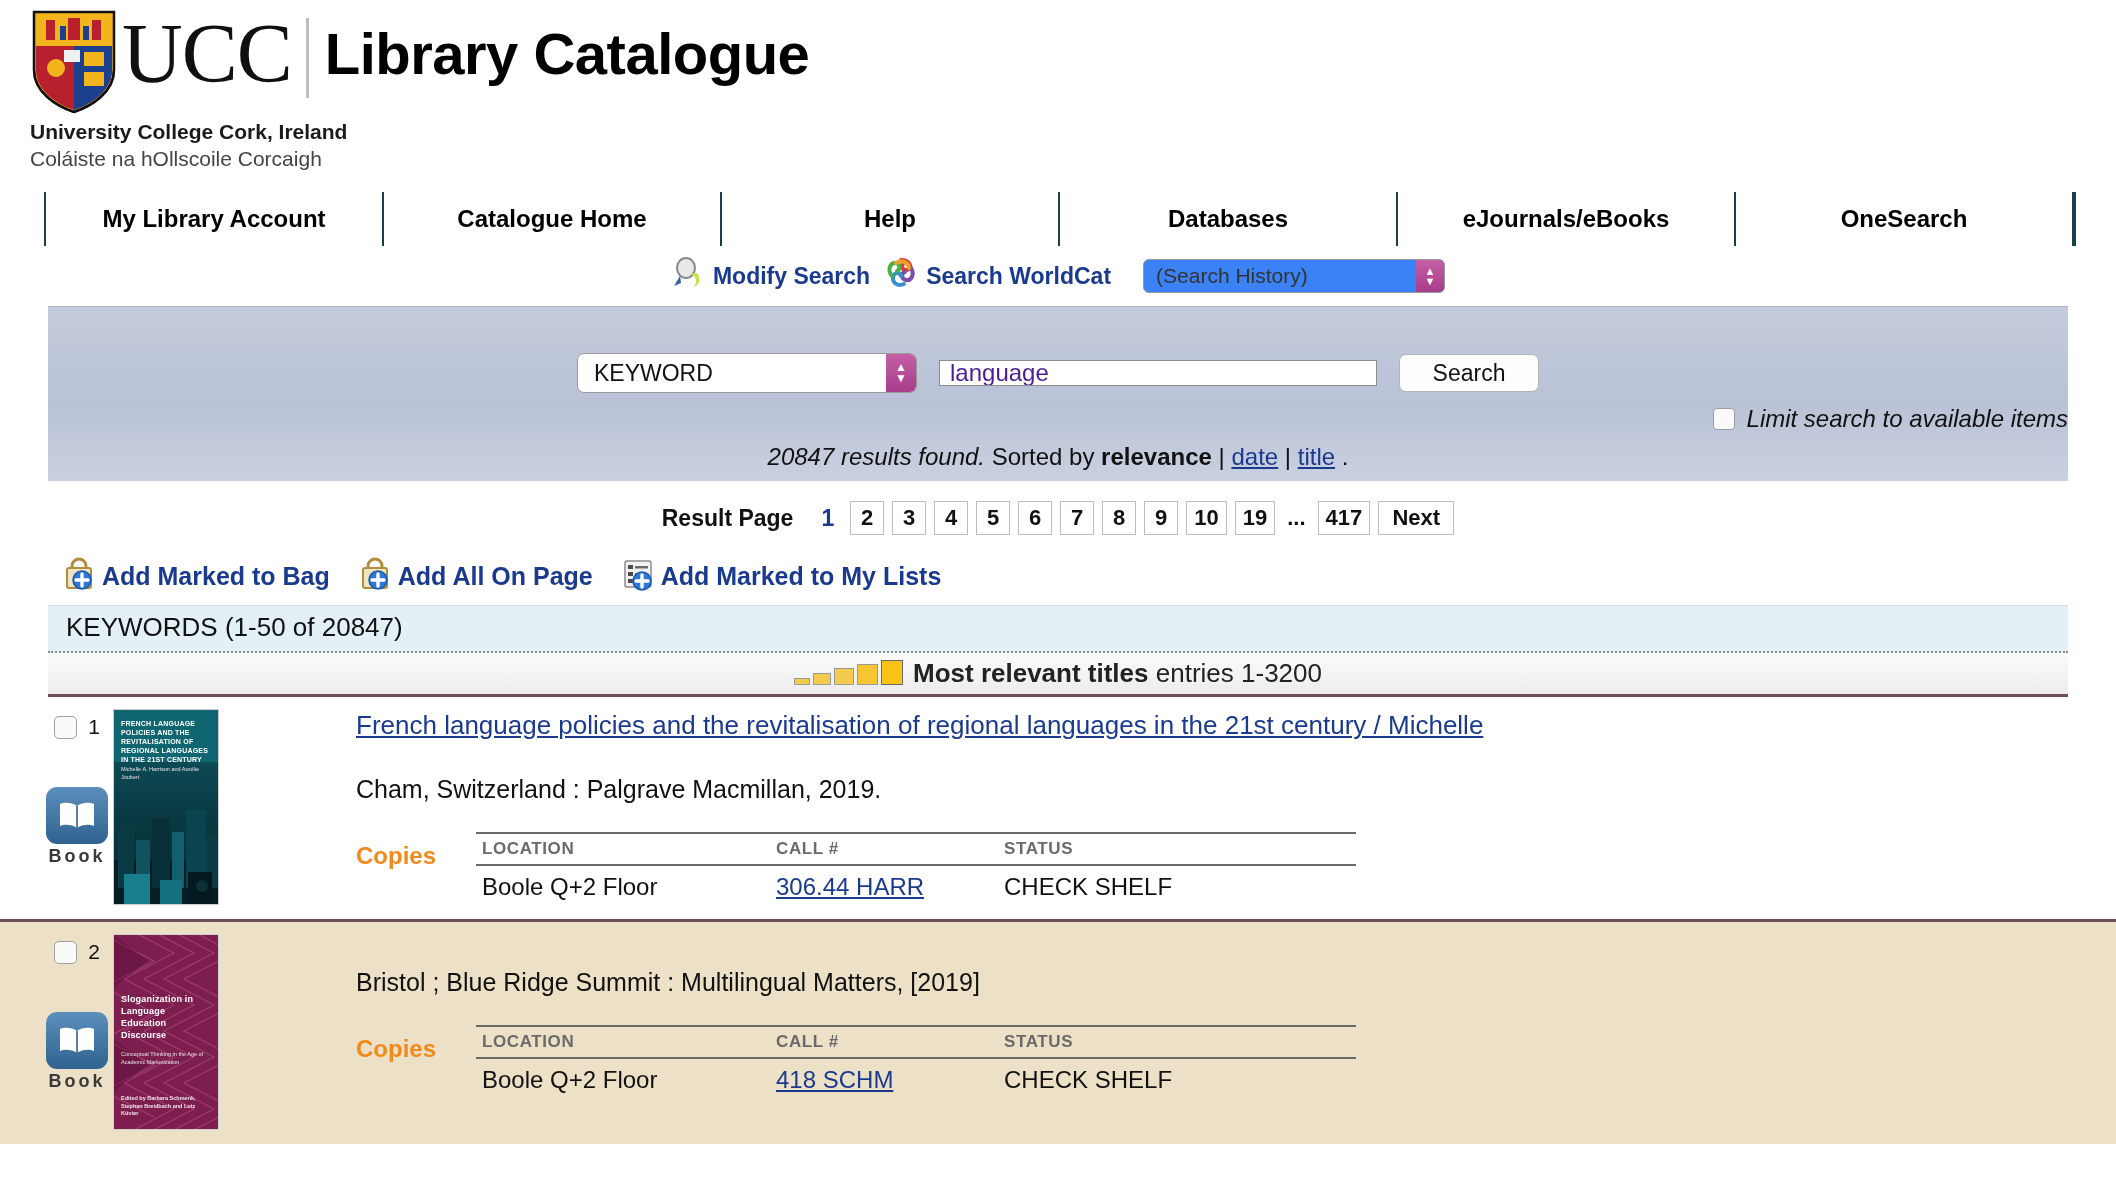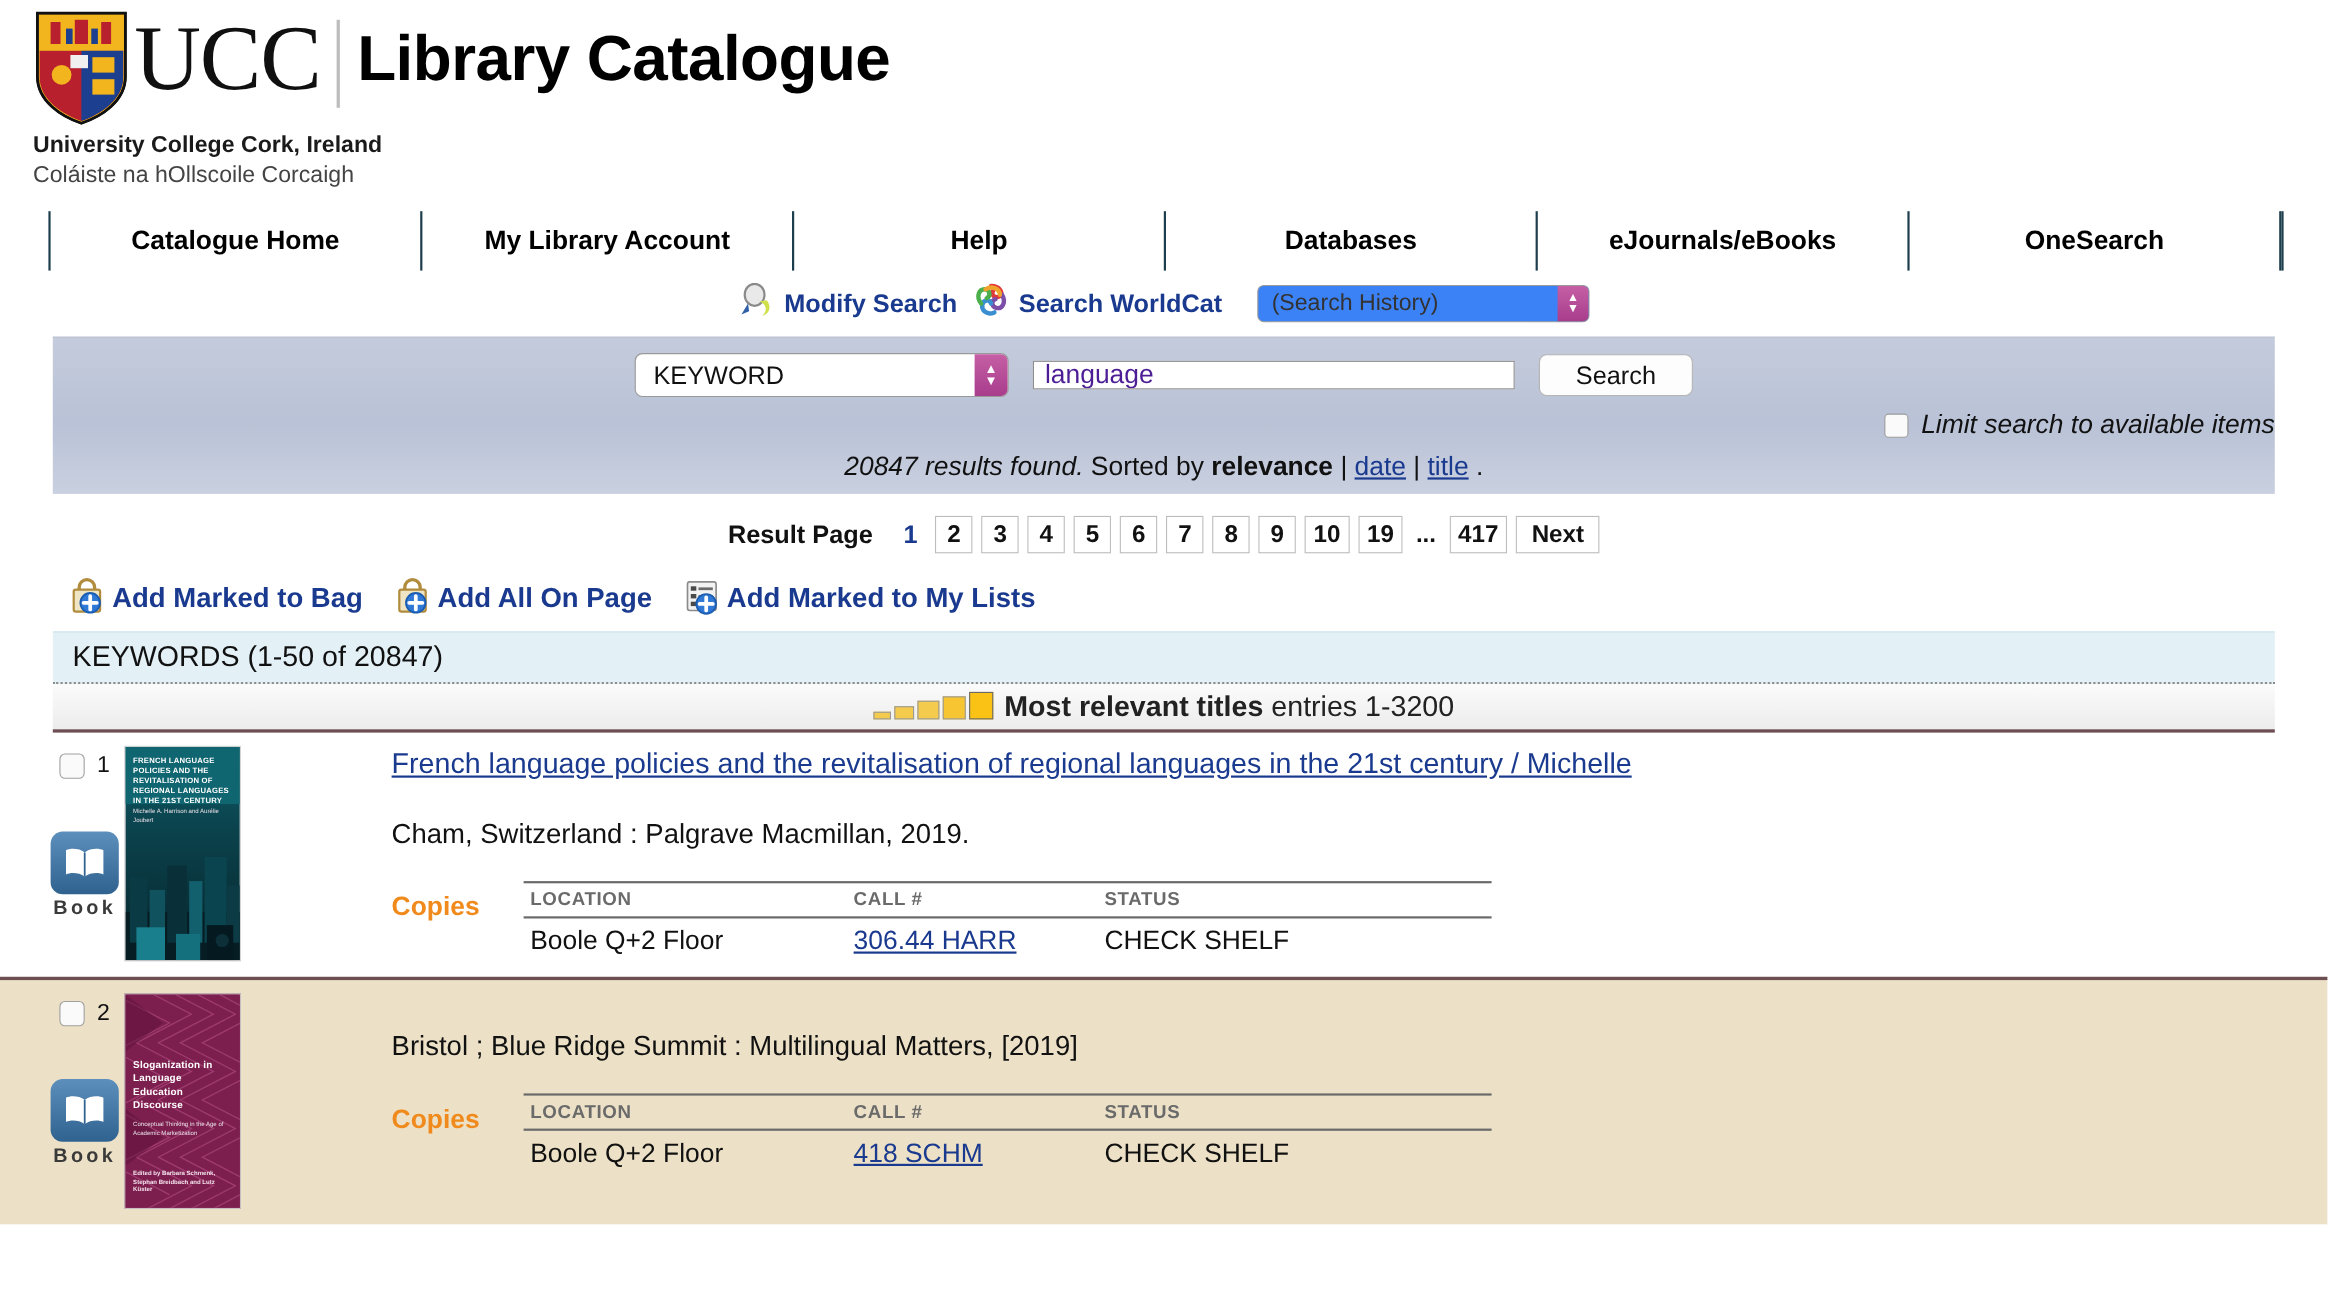--- a/index.html
+++ b/index.html
@@ -67,21 +67,21 @@
     color: #fff; font-size: 11px; line-height: 10px;
   }
 
   
   .searchpanel {
     margin: 6px 48px 0 48px;
     background: linear-gradient(#c4cbdc, #b9c2d6 55%, #c9d0e0);
     border-top: 1px solid #aab2c6;
     padding: 14px 0 10px 0;
   }
-  .searchrow { display: flex; align-items: center; justify-content: center; gap: 22px; }
+  .searchrow { display: flex; align-items: center; justify-content: center; gap: 22px; margin-top: 32px; }
   .kw-select {
     position: relative; width: 340px; height: 40px;
     background: #fff; border: 1px solid #9a9a9a; border-radius: 7px;
     display: flex; align-items: center; padding-left: 16px;
     font-size: 23px; color: #111; cursor: pointer;
   }
   .kw-arrows {
     position: absolute; right: 0; top: 0; bottom: 0; width: 30px;
     background: linear-gradient(#c65fa5, #a83d8c);
     border-radius: 0 6px 6px 0;
@@ -228,24 +228,24 @@
     <div class="lib-cat">Library Catalogue</div>
   </div>
   <div class="uni-lines">
     <div class="uni-en">University College Cork, Ireland</div>
     <div class="uni-ga">Coláiste na hOllscoile Corcaigh</div>
   </div>
 </div>
 
 <div class="navbar">
   <div class="nav-item">
+      <span>My Library Account</span>
+    </div>
+  <div class="nav-item">
       <span>Catalogue Home</span>
-    </div>
-  <div class="nav-item">
-      <span>My Library Account</span>
     </div>
   <div class="nav-item">
       <span>Help</span>
     </div>
   <div class="nav-item">
       <span>Databases</span>
     </div>
   <div class="nav-item">
       <span>eJournals/eBooks</span>
     </div>

